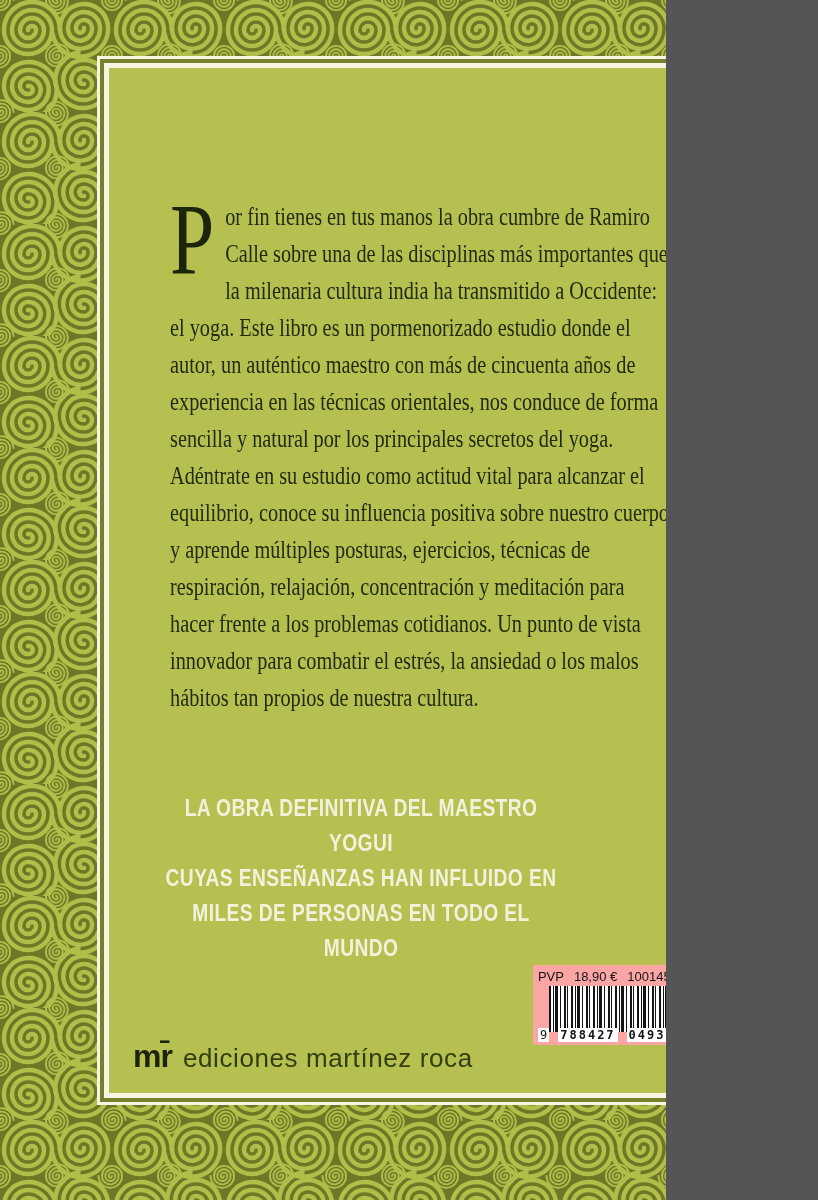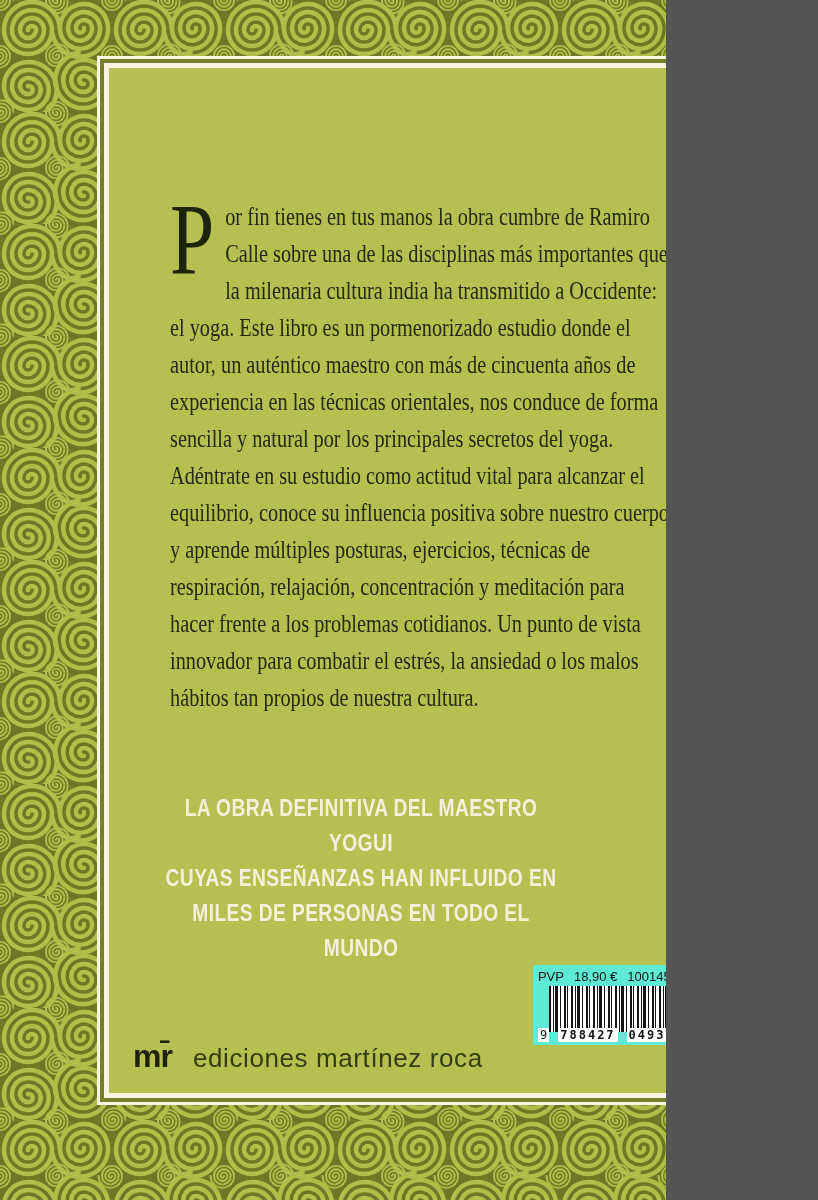--- a/index.html
+++ b/index.html
@@ -66,21 +66,21 @@
     letter-spacing: 0.5px;
     color: #f3f1dc;
   }
 
   
   .barcode-box {
     position: absolute;
     left: 424px; top: 897px;
     width: 157px; height: 80px;
     box-sizing: border-box;
-    background: #5eead4;
+    background: #fca5a5;
     border-radius: 2px;
     padding: 4px 6px;
   }
   .price-row {
     display: flex;
     justify-content: center;
     gap: 10px;
     font-size: 13px;
     color: #141414;
     white-space: nowrap;
@@ -111,21 +111,21 @@
   .isbn-row .grp { letter-spacing: 2px; font-weight: bold; }
 
   
   .footer {
     position: absolute;
     left: 24px; right: 17px; top: 970px;
     display: flex;
     justify-content: space-between;
     align-items: baseline;
   }
-  .publisher { display: flex; align-items: baseline; gap: 21px; }
+  .publisher { display: flex; align-items: baseline; gap: 11px; }
   .logo {
     font-weight: bold;
     font-size: 32px;
     letter-spacing: -1px;
     color: #1c2309;
   }
   .pubname {
     font-size: 26px;
     letter-spacing: 0.6px;
     color: #333d12;

